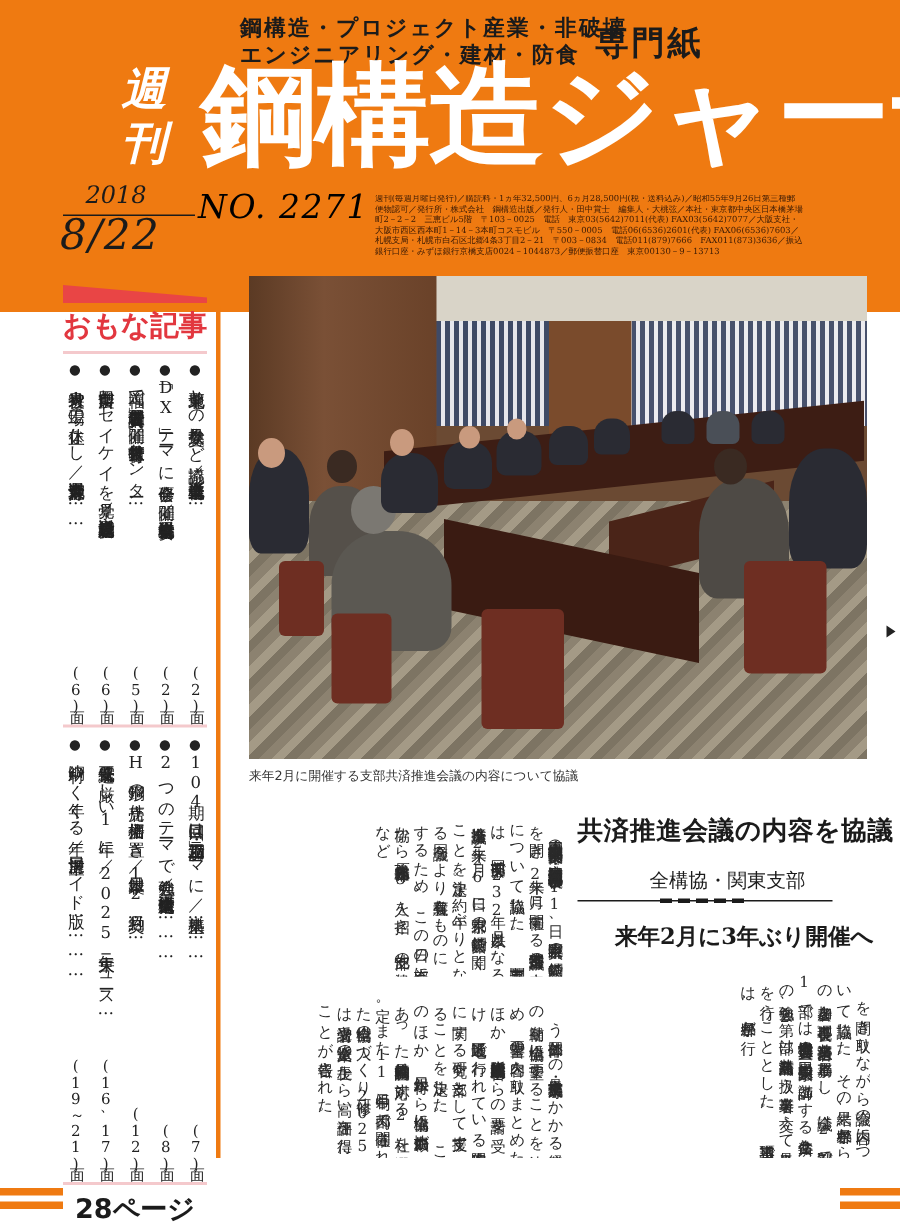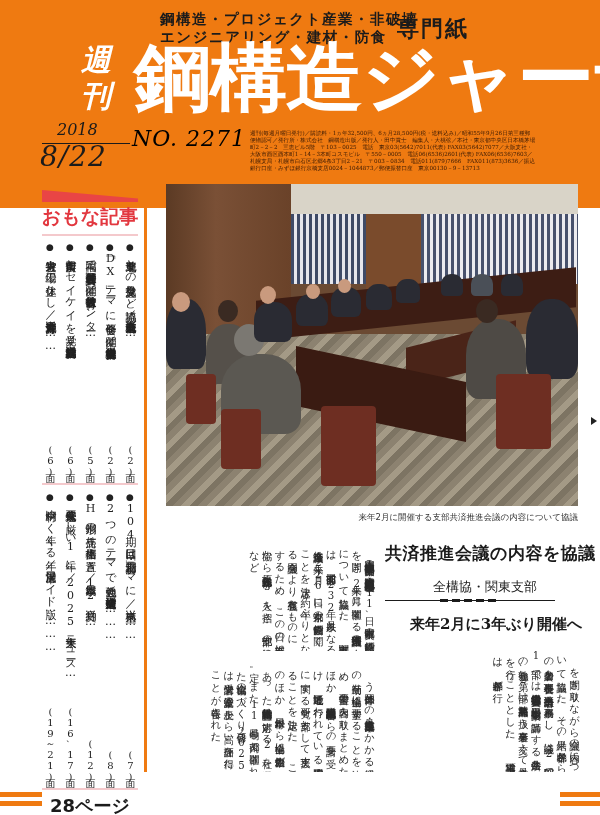--- a/index.html
+++ b/index.html
@@ -106,21 +106,21 @@
   .photo .floor { position: absolute; left: 0; top: 150px; width: 412px; height: 172px;
     background: repeating-linear-gradient(135deg,#8c8270 0 6px,#a49a86 6px 12px,#7d7463 12px 18px); }
   .photo .table-top { position: absolute; left: 90px; top: 100px; width: 320px; height: 40px; background: #3d1d14; transform: skewY(-6deg); }
   .photo .table-front { position: absolute; left: 130px; top: 180px; width: 170px; height: 60px; background: #3a1b12; transform: skewY(12deg); }
   .photo .table-right { position: absolute; left: 240px; top: 150px; width: 110px; height: 40px; background: #4a2418; transform: skewY(-14deg); }
   .photo .person { position: absolute; border-radius: 45% 45% 20% 20%; background: #2a2b33; }
   .photo .head { position: absolute; border-radius: 50%; background: #c99a7e; }
   .photo .chair { position: absolute; background: #6e2e22; border-radius: 4px; }
 
   .caption {
-    position: absolute; left: 166px; top: 512px; width: 412px; text-align: right;
+    position: absolute; left: 166px; top: 512px; width: 412px; text-align: left;
     font-family: "DejaVu Sans", sans-serif; font-size: 8.5px; color: #333;
   }
   .nav-arrow {
     position: absolute; left: 591px; top: 417px; width: 0; height: 0;
     border-top: 4px solid transparent; border-bottom: 4px solid transparent;
     border-left: 6px solid #222;
   }
 
   
   .headline {

